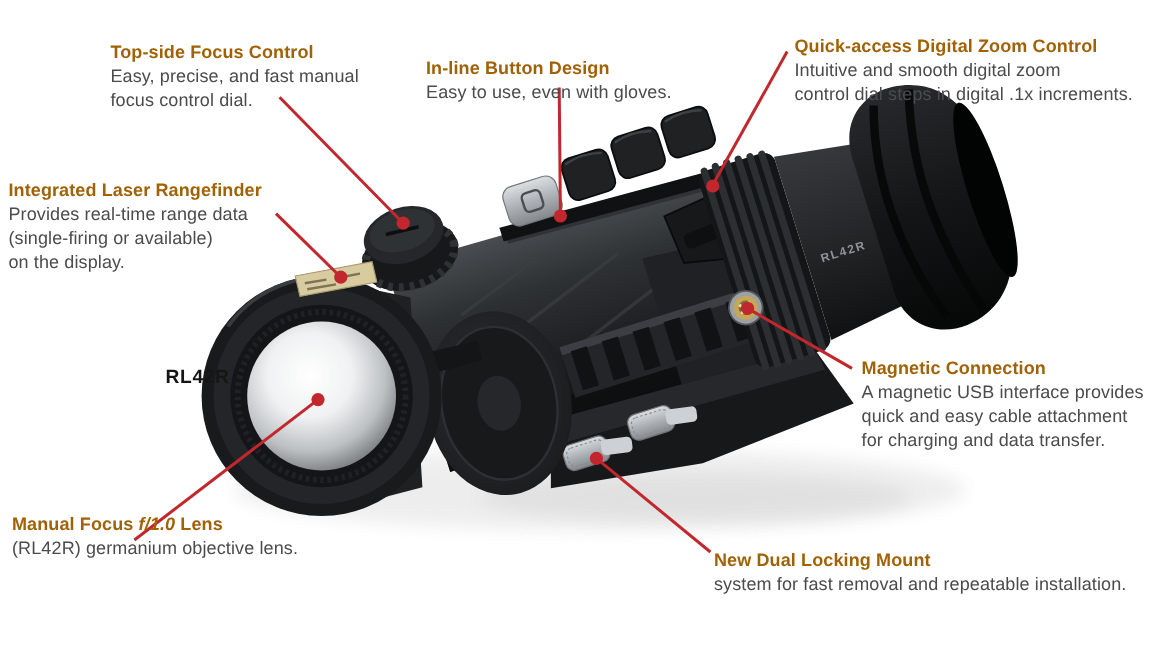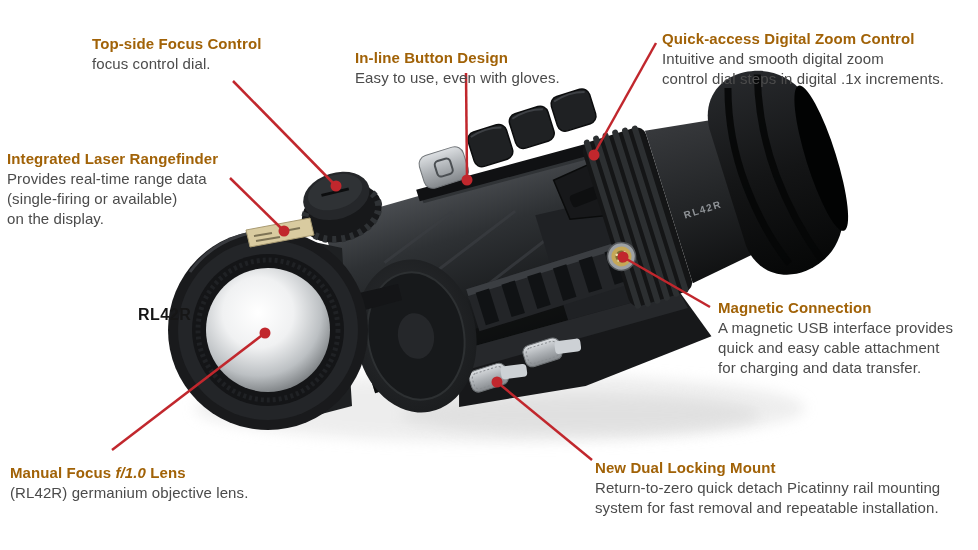--- a/index.html
+++ b/index.html
@@ -193,20 +193,21 @@
       <circle cx="594" cy="155" r="5.5"></circle>
       <circle cx="284" cy="231" r="5.5"></circle>
       <circle cx="623" cy="257" r="5.5"></circle>
       <circle cx="497" cy="382" r="5.5"></circle>
       <circle cx="265" cy="333" r="5.5"></circle>
     </g>
   </svg>
 
   <div class="callout" style="left:92px;top:34px;">
     <div class="c-title">Top-side Focus Control</div>
+    <div class="c-line">Easy, precise, and fast manual</div>
     <div class="c-line">focus control dial.</div>
   </div>
 
   <div class="callout" style="left:355px;top:31px;margin-top:17px;">
     <div class="c-title">In-line Button Design</div>
     <div class="c-line">Easy to use, even with gloves.</div>
   </div>
 
   <div class="callout" style="left:662px;top:29px;">
     <div class="c-title">Quick-access Digital Zoom Control</div>
@@ -223,24 +224,23 @@
 
   <div class="model-label" style="left:138px;top:306px;">RL42R</div>
 
   <div class="callout" style="left:718px;top:298px;">
     <div class="c-title">Magnetic Connection</div>
     <div class="c-line">A magnetic USB interface provides</div>
     <div class="c-line">quick and easy cable attachment</div>
     <div class="c-line">for charging and data transfer.</div>
   </div>
 
-  <div class="callout" style="left:10px;top:463px;">
+  <div class="callout" style="left:10px;top:428px;">
     <div class="c-title"><span>Manual Focus </span><span class="it">f/1.0</span><span> Lens</span></div>
     <div class="c-line">(RL42R) germanium objective lens.</div>
   </div>
 
   <div class="callout" style="left:595px;top:458px;">
     <div class="c-title">New Dual Locking Mount</div>
-    <div class="c-line">Return-to-zero quick detach Picatinny rail mounting</div>
     <div class="c-line">system for fast removal and repeatable installation.</div>
   </div>
 
 </div>
 
 </body></html>

